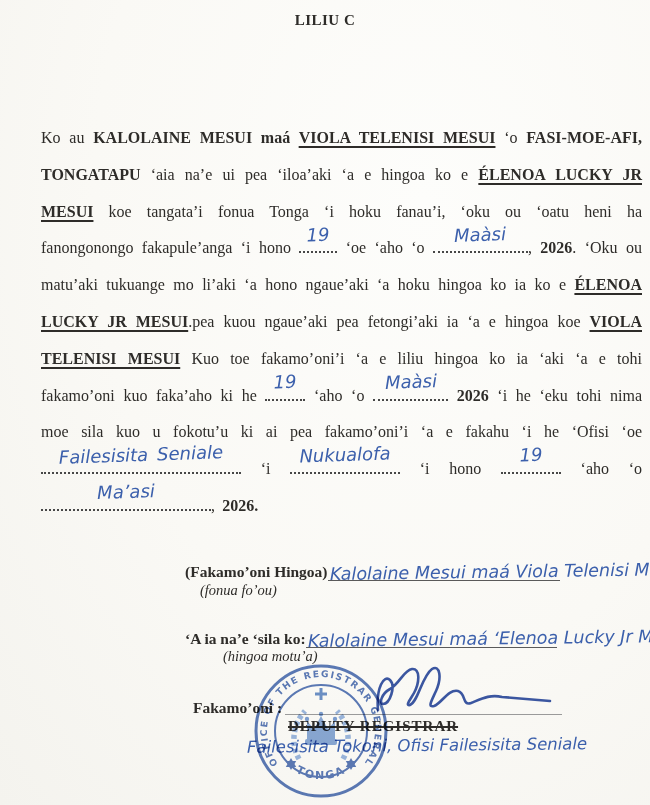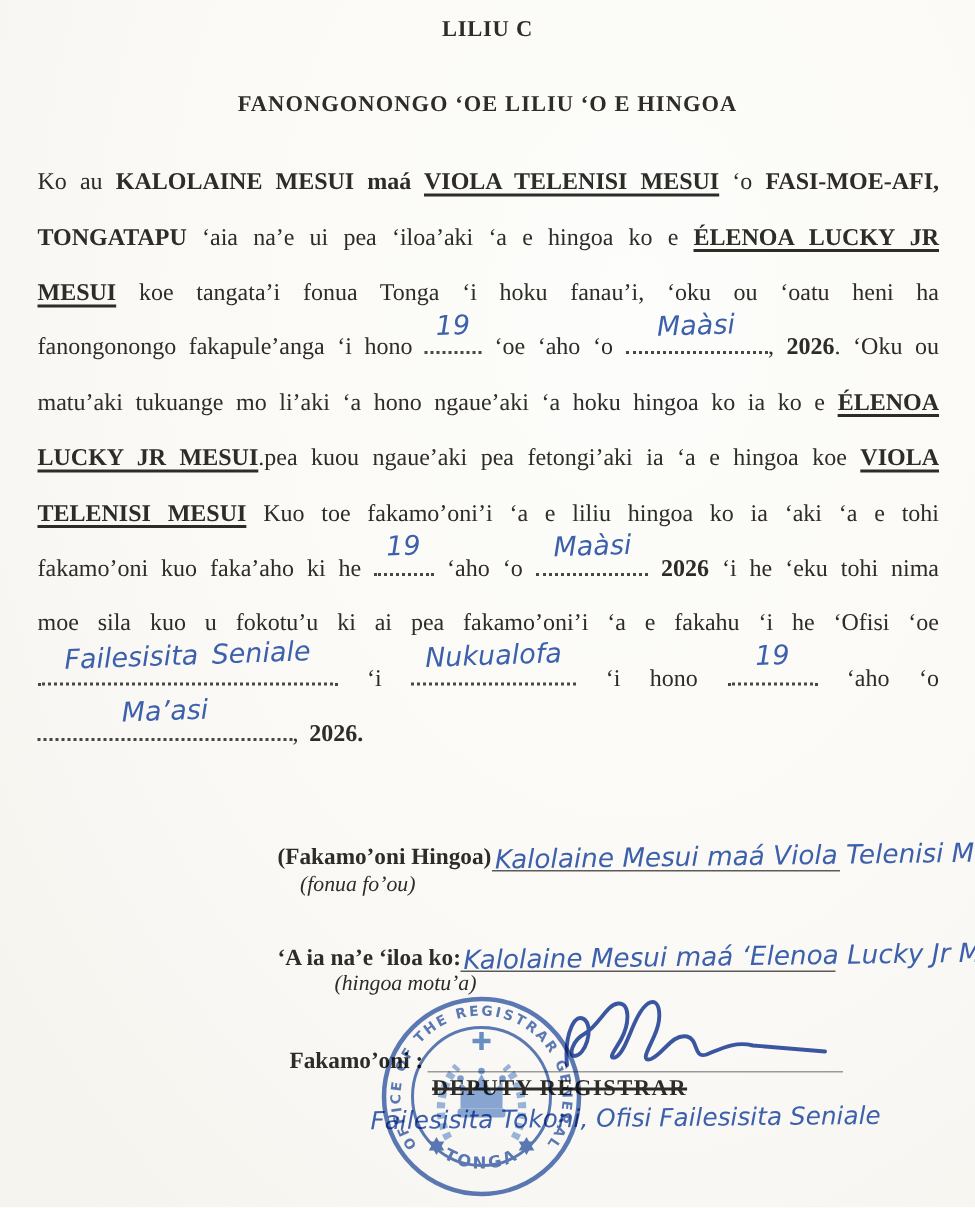--- a/index.html
+++ b/index.html
@@ -8,21 +8,21 @@
     background:radial-gradient(ellipse at 65% 25%, #fdfdfb 0%, #faf9f5 55%, #f4f3ee 100%);
     font-family:"Liberation Serif",serif;color:#2e2c29;
   }
   .form-title,.form-subtitle{
     position:absolute;left:0;width:100%;text-align:center;
     font-weight:bold;font-size:15px;letter-spacing:.5px;
   }
   .form-title{top:12px;}
   .form-subtitle{top:62px;letter-spacing:.7px;}
   .body-text{
-    position:absolute;left:25px;top:104px;width:601px;margin:0;
+    position:absolute;left:25px;top:104px;width:601px;margin:16px;
     font-size:16px;line-height:36.8px;text-align:justify;word-spacing:3.2px;
   }
   .b{font-weight:bold;}
   .bu{font-weight:bold;text-decoration:underline;text-decoration-thickness:1.6px;text-underline-offset:3px;}
   .blank{
     display:inline-block;position:relative;height:.95em;
     border-bottom:2px dotted #474747;vertical-align:baseline;
   }
   .hw{
     font-family:"DejaVu Sans",sans-serif;font-style:italic;
@@ -56,34 +56,33 @@
   }
   .stamp{position:absolute;left:251px;top:661px;width:140px;height:140px;opacity:.9;mix-blend-mode:multiply;}
   .signature-svg{position:absolute;left:368px;top:658px;width:200px;height:62px;mix-blend-mode:multiply;}
 </style>
 </head>
 <body>
 
 <div class="page">
 
   <div class="form-title">LILIU C</div>
-  <div class="form-subtitle">FANONGONONGO ‘OE LILIU ‘O E HINGOA</div>
 
   <p class="body-text"><span>Ko au </span><span class="b">KALOLAINE MESUI maá </span><span class="bu">VIOLA TELENISI MESUI</span><span>  ‘o </span><span class="b">FASI-MOE-AFI, TONGATAPU</span><span> ‘aia na’e ui pea ‘iloa’aki ‘a e hingoa ko e </span><span class="bu">ÉLENOA LUCKY JR MESUI</span><span> koe tangata’i fonua Tonga ‘i hoku fanau’i, ‘oku ou ‘oatu heni ha fanongonongo fakapule’anga ‘i hono </span><span class="blank bw-day1"><span class="hw">19</span></span><span> ‘oe ‘aho ‘o </span><span class="blank bw-mon1"><span class="hw">Maàsi</span></span><span>, </span><span class="b">2026</span><span>. ‘Oku ou matu’aki tukuange mo li’aki ‘a hono ngaue’aki ‘a hoku hingoa ko ia ko e </span><span class="bu">ÉLENOA LUCKY JR MESUI</span><span>.pea kuou ngaue’aki pea fetongi’aki ia ‘a e hingoa koe </span><span class="bu">VIOLA TELENISI MESUI</span><span> Kuo toe fakamo’oni’i ‘a e liliu hingoa ko ia ‘aki ‘a e tohi fakamo’oni kuo faka’aho ki he </span><span class="blank bw-day2"><span class="hw">19</span></span><span> ‘aho ‘o </span><span class="blank bw-mon2"><span class="hw">Maàsi</span></span><span> </span><span class="b">2026</span><span> ‘i he ‘eku tohi nima moe sila kuo u fokotu’u ki ai pea fakamo’oni’i ‘a e fakahu ‘i he ‘Ofisi ‘oe</span><span class="blank bw-office"><span class="hw">Failesisita Seniale</span></span><span> ‘i </span><span class="blank bw-place"><span class="hw">Nukualofa</span></span><span> ‘i hono </span><span class="blank bw-day3"><span class="hw">19</span></span><span> ‘aho ‘o </span><span class="blank bw-mon3"><span class="hw">Ma’asi</span></span><span>, </span><span class="b">2026.</span></p>
 
   <div class="sig-row" style="left:185px;top:556px;width:375px;">
     <span class="sig-label">(Fakamo’oni Hingoa)</span>
     <span class="sig-line" style="flex:1;">
       <span class="hw-name">Kalolaine Mesui maá Viola Telenisi Mesui</span>
     </span>
   </div>
   <div class="sig-sublabel" style="left:200px;top:582px;">(fonua fo’ou)</div>
 
   <div class="sig-row" style="left:185px;top:623px;width:372px;">
-    <span class="sig-label">‘A ia na’e ‘iloa ko: </span>
+    <span class="sig-label">‘A ia na’e ‘sila ko: </span>
     <span class="sig-line" style="flex:1;">
       <span class="hw-name">Kalolaine Mesui maá ‘Elenoa Lucky Jr Mesui</span>
     </span>
   </div>
   <div class="sig-sublabel" style="left:200px;top:648px;margin-left:23px;">(hingoa motu’a)</div>
 
   <div class="sign-label">Fakamo’oni :</div>
   <div class="sign-rule"></div>
   <div class="struck-title">DEPUTY REGISTRAR</div>
   <div class="correction">Failesisita Tokoni, Ofisi Failesisita Seniale</div>

